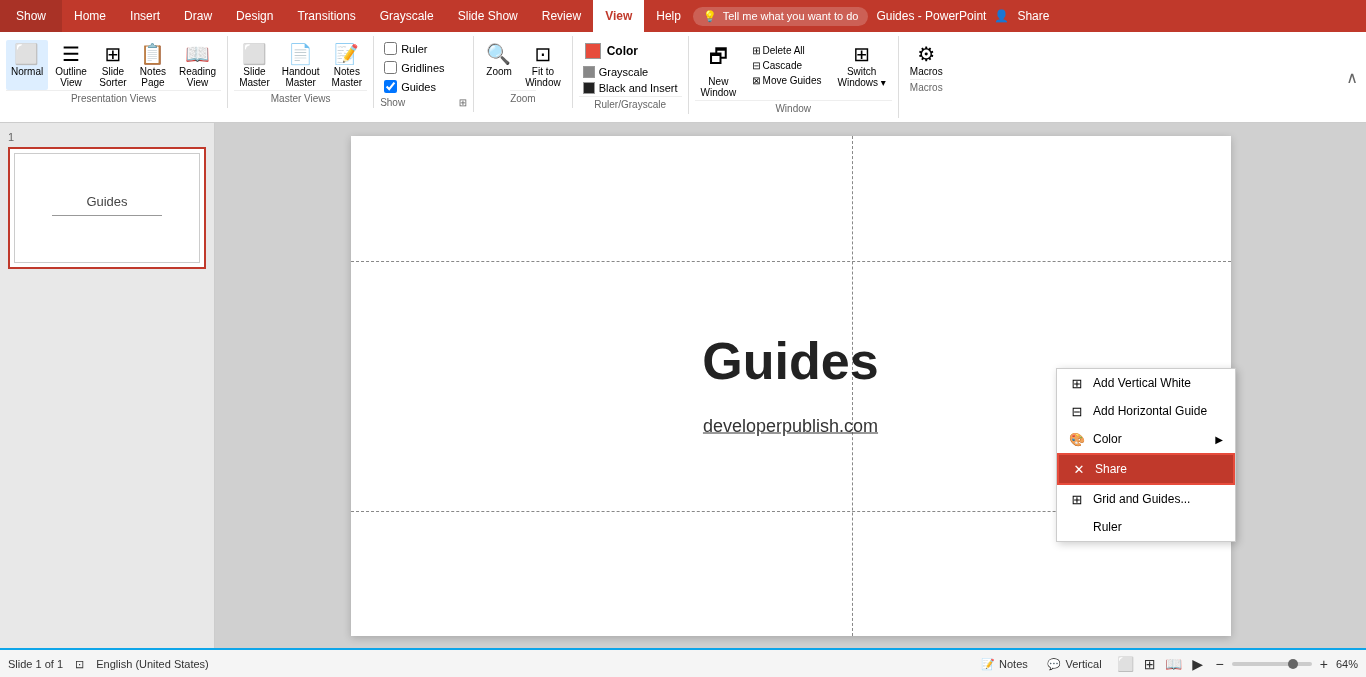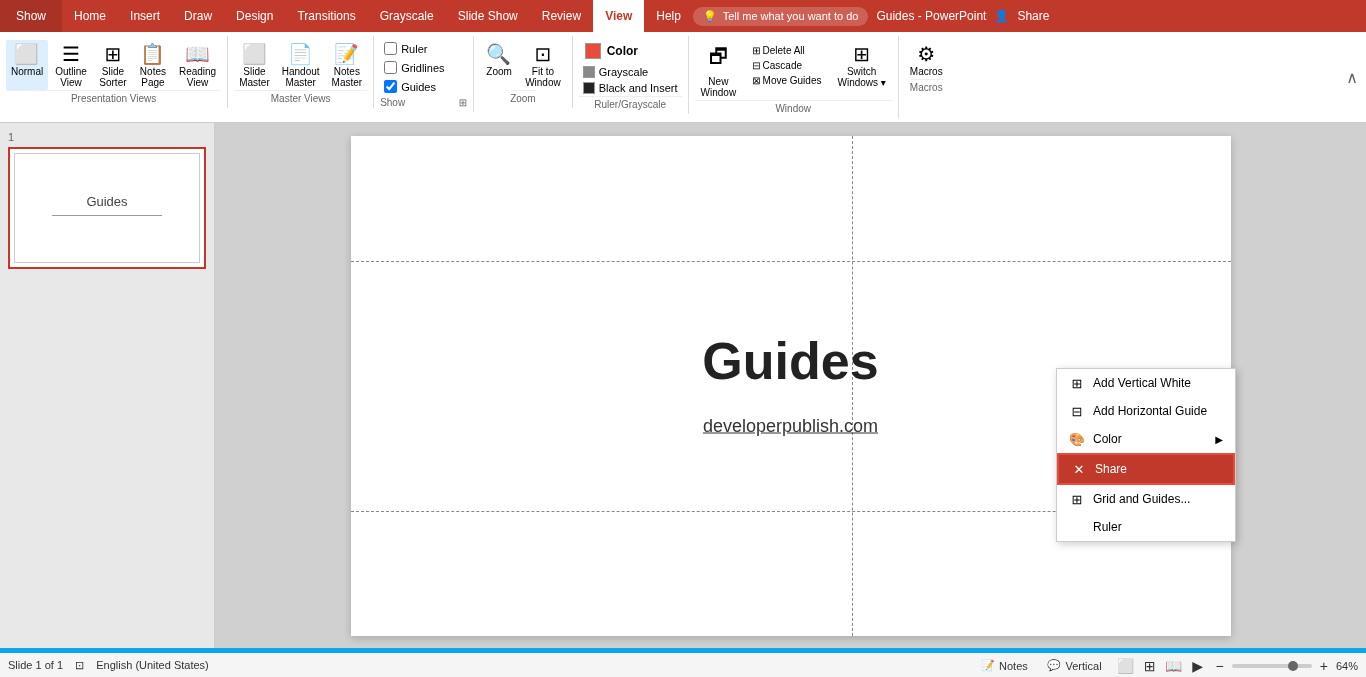--- a/index.html
+++ b/index.html
@@ -45,21 +45,21 @@
     .slide-subtitle { position: absolute; font-size: 18px; color: #333; top: 58%; left: 50%; transform: translate(-50%, -50%); white-space: nowrap; text-decoration: underline; }
 
     
     #context-menu { position: absolute; background: white; border: 1px solid #ccc; box-shadow: 2px 2px 8px rgba(0,0,0,0.2); min-width: 180px; z-index: 100; top: 245px; right: 130px; }
     .ctx-item { display: flex; align-items: center; gap: 8px; padding: 6px 12px; cursor: pointer; font-size: 12px; }
     .ctx-item.selected { background: #c0392b; color: white; border: 2px solid #e74c3c; }
     .ctx-icon { width: 16px; height: 16px; display: flex; align-items: center; justify-content: center; font-size: 13px; }
     .ctx-arrow { margin-left: auto; font-size: 10px; }
 
     
-    #status-bar { height: 30px; background: #f5f5f5; border-top: 5px solid #0ea5e9; display: flex; align-items: center; padding: 0 8px; font-size: 11px; color: #333; }
+    #status-bar { height: 30px; background: #f5f5f5; border-top: 2px solid #0ea5e9; display: flex; align-items: center; padding: 0 8px; font-size: 11px; color: #333; }
     .status-left { display: flex; gap: 12px; flex: 1; }
     .status-right { display: flex; align-items: center; gap: 8px; }
     .status-btn { cursor: pointer; padding: 2px 6px; border-radius: 2px; display: flex; align-items: center; gap: 4px; font-size: 11px; }
     .zoom-slider { width: 80px; height: 4px; background: #ccc; border-radius: 2px; position: relative; cursor: pointer; }
     .zoom-handle { width: 10px; height: 10px; background: #666; border-radius: 50%; position: absolute; top: -3px; left: 70%; }
     .view-icons { display: flex; gap: 4px; }
     .view-icon { width: 20px; height: 20px; cursor: pointer; display: flex; align-items: center; justify-content: center; font-size: 14px; }
 
     
     .ribbon-collapse { position: absolute; right: 8px; top: 32px; cursor: pointer; font-size: 16px; color: #666; line-height: 28px; }

